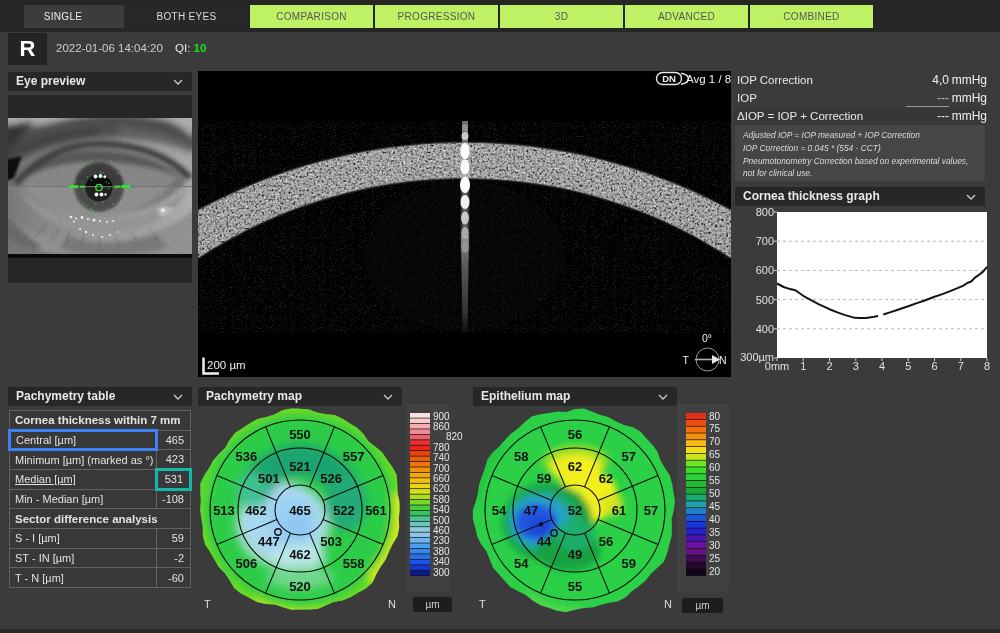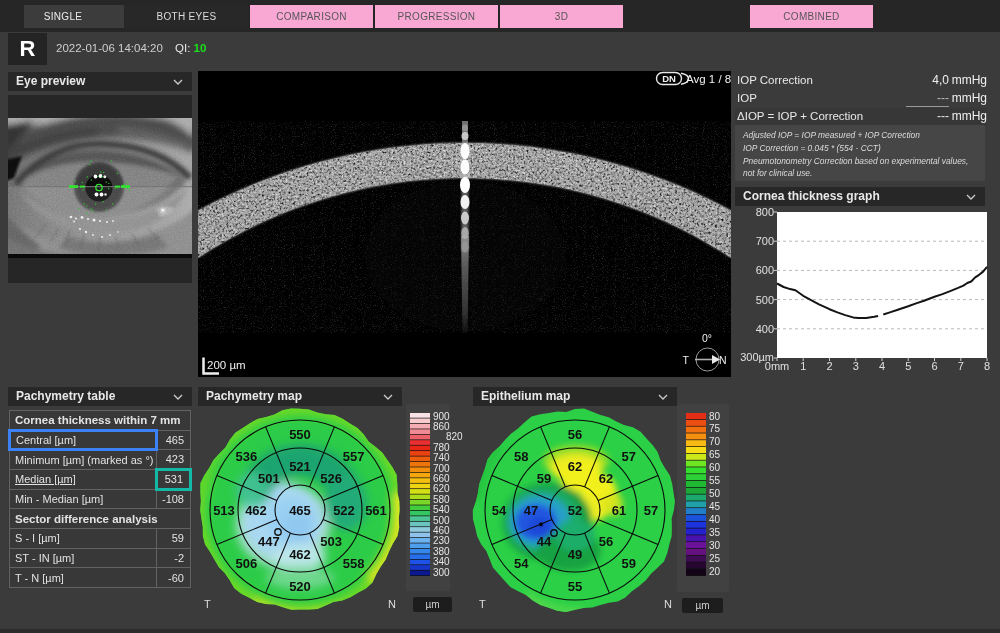--- a/index.html
+++ b/index.html
@@ -1,37 +1,38 @@
 <!DOCTYPE html>
 <html><head>
 <meta charset="utf-8">
 <style>
 html,body{margin:0;padding:0;width:1000px;height:633px;overflow:hidden;background:#3b3b3b;
 font-family:"Liberation Sans",sans-serif;}
 *{box-sizing:border-box;}
 .abs{position:absolute;}
 #stage{position:relative;width:1000px;height:511px;background:#3b3b3b;}
 #topstrip{left:0;top:0;width:1000px;height:32px;background:#262626;}
-.tab{top:5px;height:23px;line-height:23px;text-align:center;font-size:10px;letter-spacing:.3px;color:#565656;background:#f9a8d4;}
+.tab{top:5px;height:23px;line-height:23px;text-align:center;font-size:10px;letter-spacing:.3px;color:#565656;background:#bef264;}
 .hdr{background:#272727;color:#e8e8e8;font-size:12px;line-height:19px;padding-left:8px;height:19px;font-weight:bold;}
 .hdr svg{position:absolute;right:9px;top:7px;}
 .umbtn{background:#1d1d1d;color:#cfcfcf;font-size:10px;text-align:center;border-radius:2px;}
 .scalepanel{background:#414141;border-radius:2px;}
 .sclab{position:absolute;color:#e6e6e6;font-size:10px;}
 .tn{color:#ddd;font-size:11px;}
 </style>
 </head>
 <body>
 <div id="stage">
 <div class="abs" id="topstrip"></div>
 <div class="abs tab" style="left:24px;width:100px;background:#3c3c3c;color:#ececec;padding-right:22px;">SINGLE</div>
 <div class="abs tab" style="left:125px;width:123px;background:#282828;color:#dcdcdc;">BOTH EYES</div>
 <div class="abs tab" style="left:250px;width:123px;">COMPARISON</div>
 <div class="abs tab" style="left:375px;width:123px;">PROGRESSION</div>
 <div class="abs tab" style="left:500px;width:123px;">3D</div>
+<div class="abs tab" style="left:625px;width:123px;">ADVANCED</div>
 <div class="abs tab" style="left:750px;width:123px;">COMBINED</div>
 <div class="abs" style="left:8px;top:33px;width:39px;height:32px;background:#242424;color:#fff;
 font-size:22px;font-weight:bold;text-align:center;line-height:32px;">R</div>
 <div class="abs" style="left:56px;top:42px;font-size:11.5px;color:#cfcfcf;">2022-01-06 14:04:20</div>
 <div class="abs" style="left:175px;top:42px;font-size:11.5px;color:#e8e8e8;">QI: <span style="color:#19e019;font-weight:bold;">10</span></div>
 <div class="abs hdr" style="left:8px;top:72px;width:184px;">Eye preview
 <svg width="10" height="6">
         <polyline points="1,1 5,5 9,1" fill="none" stroke="#cccccc" stroke-width="1.3"></polyline>
       </svg></div>
 <div class="abs" style="left:8px;top:95px;width:184px;height:188px;background:#262626;"></div>

